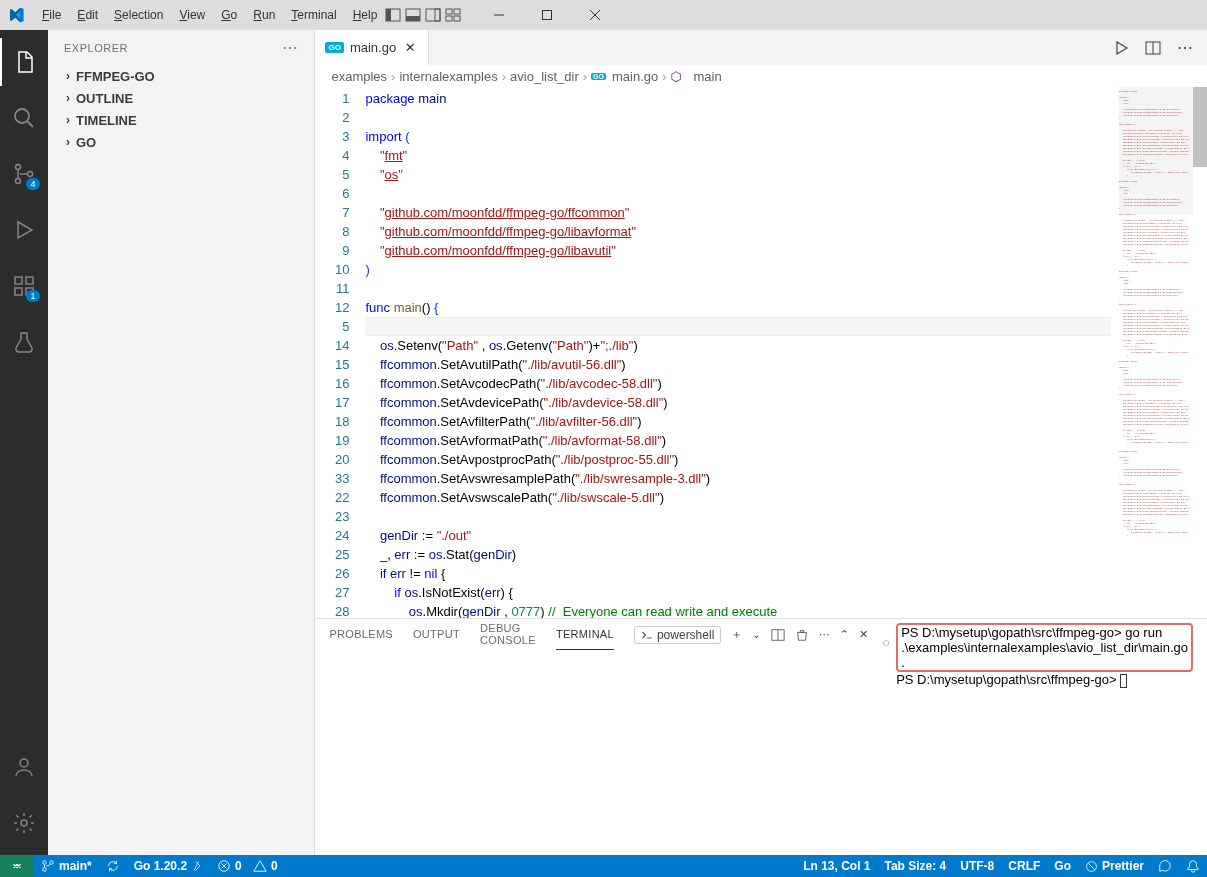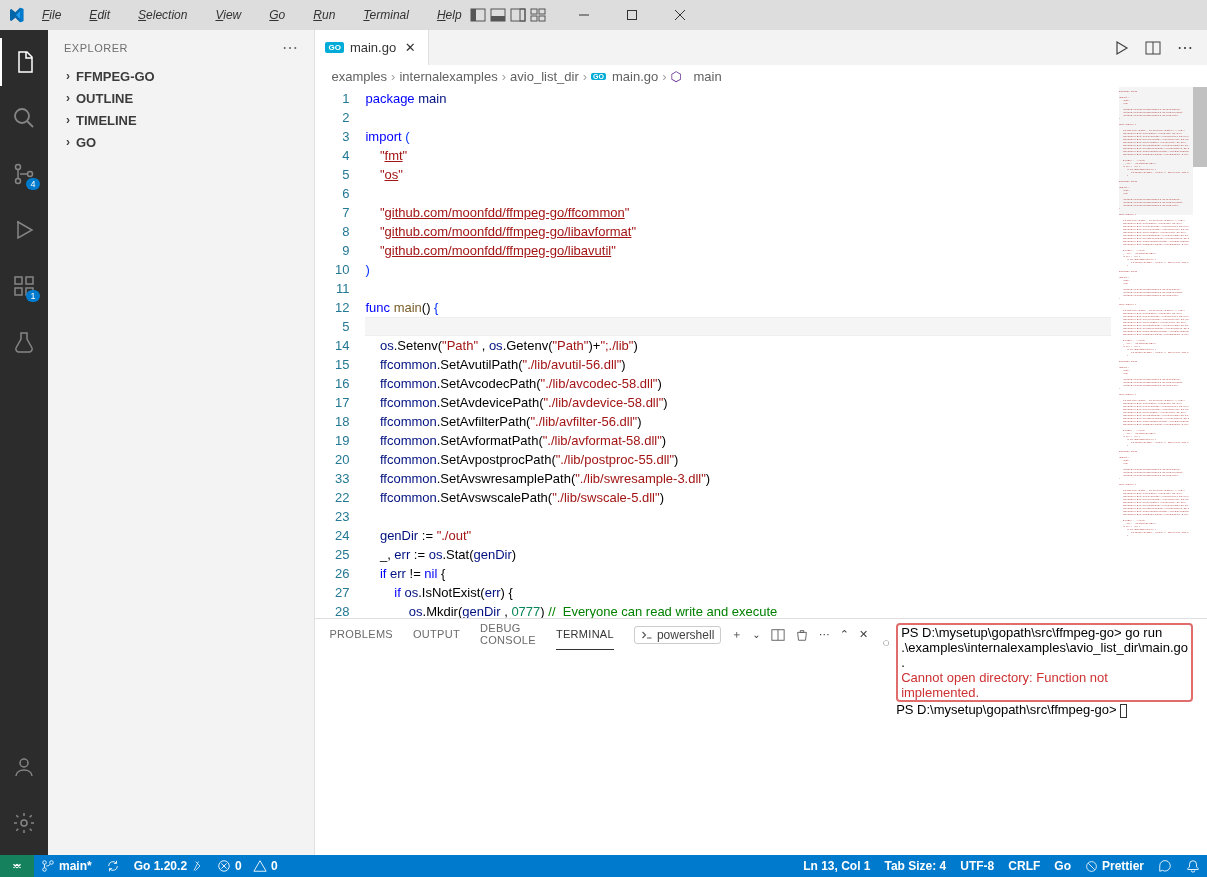--- a/index.html
+++ b/index.html
@@ -1,21 +1,21 @@
 <!DOCTYPE html>
 <html><head>
 <meta charset="utf-8">
 <style>
 * { margin: 0; padding: 0; box-sizing: border-box; font-family: -apple-system, "Segoe UI", sans-serif; }
 body { background: #fff; overflow: hidden; width: 1207px; height: 877px; display: flex; flex-direction: column; }
 
 
 .titlebar { height: 30px; background: #ddd; display: flex; align-items: center; padding: 0 8px; font-size: 12px; color: #333; }
 .titlebar .vscode-icon { width: 16px; height: 16px; margin-right: 10px; }
-.menu { display: flex; gap: 12px; font-style: italic; }
+.menu { display: flex; gap: 0; }
 .menu-item { padding: 4px 8px; cursor: pointer; border-radius: 4px; }
 .menu-item .u { text-decoration: underline; }
 .title-center { flex: 1; text-align: center; color: #333; }
 .title-right { display: flex; gap: 8px; align-items: center; }
 .layout-icons { display: flex; gap: 4px; margin-right: 12px; }
 .layout-icons span { width: 16px; height: 16px; display: inline-flex; align-items: center; justify-content: center; }
 .win-controls { display: flex; gap: 12px; }
 .win-controls span { width: 36px; height: 28px; display: inline-flex; align-items: center; justify-content: center; cursor: pointer; }
 
 
@@ -484,21 +484,20 @@
           <span>⋯</span>
           <span>⌃</span>
           <span>✕</span>
         </div>
       </div>
       <div class="terminal">
         <div style="position:relative;">
           <span style="position:absolute; left:-14px; top:12px; color:#888;">○</span>
           <span class="redbox">
             <span>PS D:\mysetup\gopath\src\ffmpeg-go&gt; </span><span>go run .\examples\internalexamples\avio_list_dir\main.go .</span><br>
-            <span class="err">Cannot open directory: Function not implemented.</span>
           </span>
         </div>
         <span>PS D:\mysetup\gopath\src\ffmpeg-go&gt; </span><span style="display:inline-block;width:7px;height:14px;border:1px solid #333;vertical-align:middle;"></span>
       </div>
     </div>
   </div>
 </div>
 
 <div class="statusbar">
   <div class="remote">

